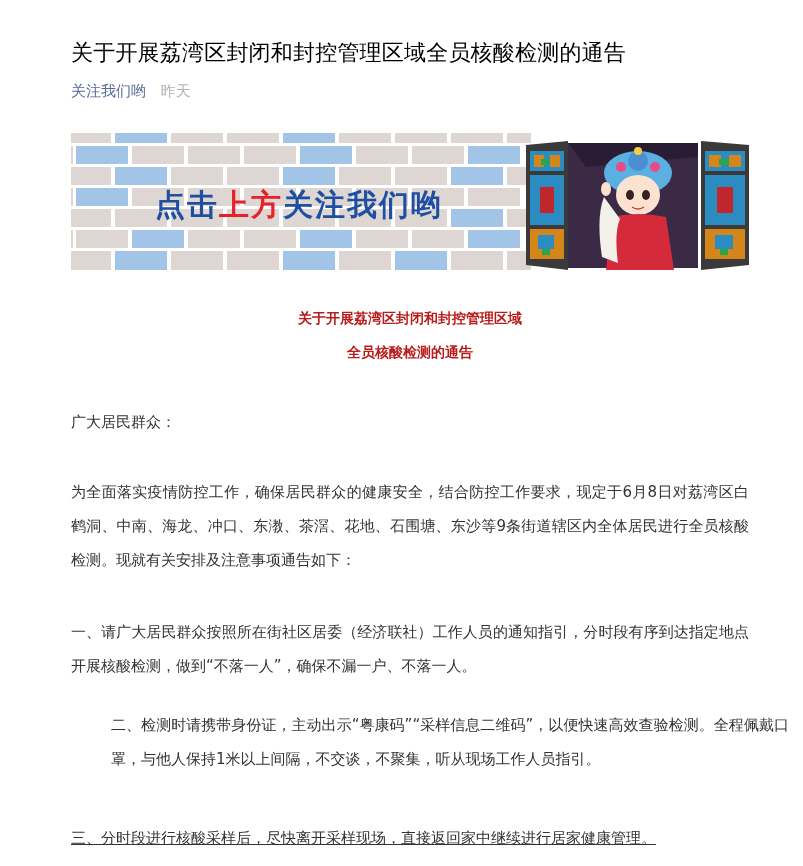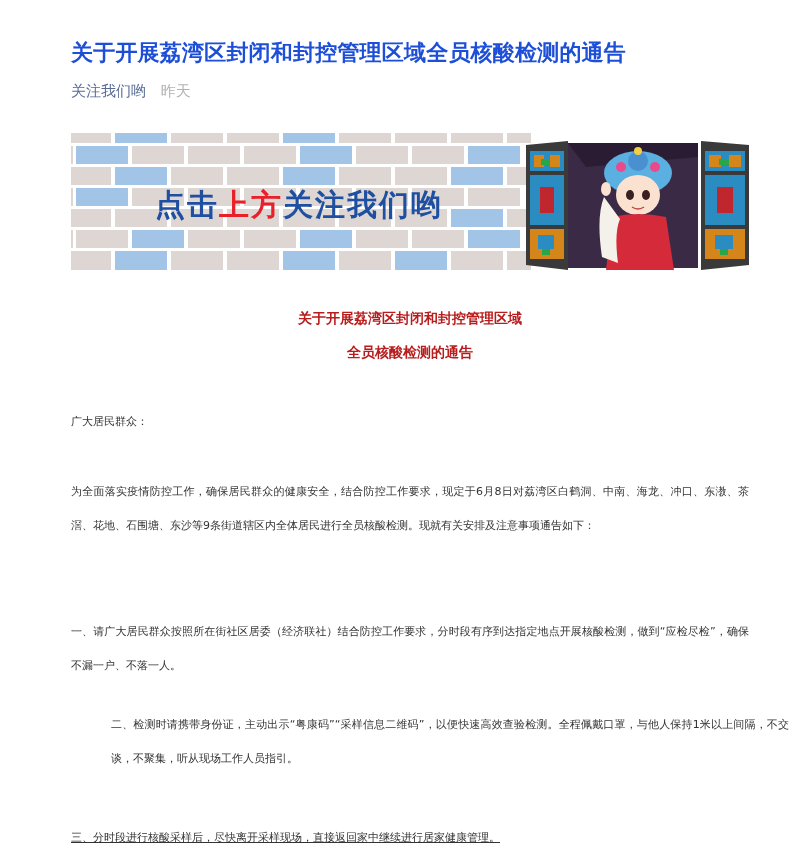--- a/index.html
+++ b/index.html
@@ -1,29 +1,29 @@
 <!DOCTYPE html>
 <html><head>
   <meta charset="utf-8">
   <style>
     html, body { margin:0; padding:0; background:#ffffff; }
     body { width:803px; height:866px; overflow:hidden; position:relative;
       font-family:"DejaVu Sans","Liberation Sans",sans-serif; color:#333; }
-    .title { position:absolute; left:71px; top:38px; font-size:22px; font-weight:bold; color:#1d4ed8; letter-spacing:0.2px; white-space:nowrap; }
+    .title { position:absolute; left:71px; top:38px; font-size:22px; font-weight:normal; color:#000000; letter-spacing:0.2px; white-space:nowrap; }
     .meta { position:absolute; left:71px; top:82px; font-size:15px; white-space:nowrap; }
     .author { color:#576b95; }
     .date { color:#b2b2b2; margin-left:10px; }
     .banner { position:absolute; left:71px; top:133px; width:678px; height:137px; overflow:hidden; background:#ffffff;padding-left:28px; }
     .bricks { position:absolute; left:0; top:0; width:460px; height:137px; }
     .banner-text { position:absolute; left:84px; top:52px; font-size:30px; font-weight:bold; color:#1f4fa0; letter-spacing:2px; white-space:nowrap;
       font-family:"DejaVu Sans",sans-serif; }
     .banner-text .red { color:#e8202a; }
     .window { position:absolute; left:455px; top:4px; width:223px; height:133px; }
     .centered { position:absolute; left:71px; width:678px; text-align:center; font-size:14px; font-weight:bold; color:#b91c1c; }
-    .para { position:absolute; left:71px; width:678px; font-size:11px; line-height:34px; color:#333; text-align:justify; }
+    .para { position:absolute; left:71px; width:678px; font-size:15px; line-height:34px; color:#333; text-align:justify; }
   </style>
 </head>
 <body>
 
 <div class="title">关于开展荔湾区封闭和封控管理区域全员核酸检测的通告</div>
 <div class="meta">
   <span class="author">关注我们哟</span>
   <span class="date">昨天</span>
 </div>
 
@@ -153,15 +153,15 @@
     <path d="M78 60 Q70 80 76 120 L92 126 Q88 96 94 82 Z" fill="#f4f0ea"></path>
     <ellipse cx="80" cy="52" rx="5" ry="7" fill="#fbe2d0"></ellipse>
   </svg>
 </div>
 
 <div class="centered" style="top:310px;">关于开展荔湾区封闭和封控管理区域</div>
 <div class="centered" style="top:344px;">全员核酸检测的通告</div>
 
 <div class="para" style="top:405px;">广大居民群众：</div>
 <div class="para" style="top:475px;">为全面落实疫情防控工作，确保居民群众的健康安全，结合防控工作要求，现定于6月8日对荔湾区白鹤洞、中南、海龙、冲口、东漖、茶滘、花地、石围塘、东沙等9条街道辖区内全体居民进行全员核酸检测。现就有关安排及注意事项通告如下：</div>
-<div class="para" style="top:615px;">一、请广大居民群众按照所在街社区居委（经济联社）结合防控工作要求，分时段有序到达指定地点开展核酸检测，做到“应检尽检”，确保不漏一户、不落一人。</div>
+<div class="para" style="top:615px;">一、请广大居民群众按照所在街社区居委（经济联社）工作人员的通知指引，分时段有序到达指定地点开展核酸检测，做到“不落一人”，确保不漏一户、不落一人。</div>
 <div class="para" style="top:708px;margin-left:40px;">二、检测时请携带身份证，主动出示“粤康码”“采样信息二维码”，以便快速高效查验检测。全程佩戴口罩，与他人保持1米以上间隔，不交谈，不聚集，听从现场工作人员指引。</div>
 <div class="para" style="top:821px;text-decoration:underline;">三、分时段进行核酸采样后，尽快离开采样现场，直接返回家中继续进行居家健康管理。</div>
 
 </body></html>

